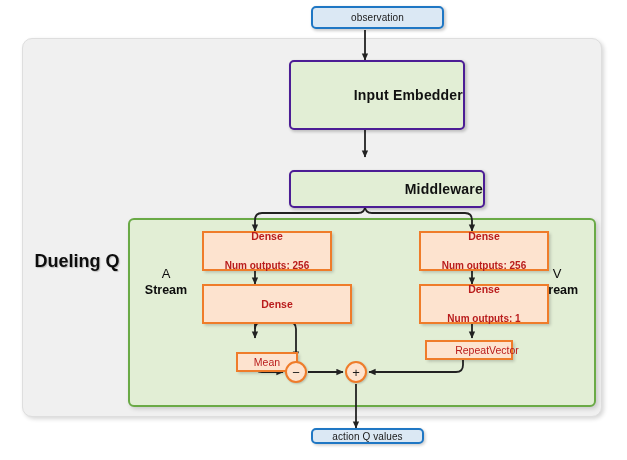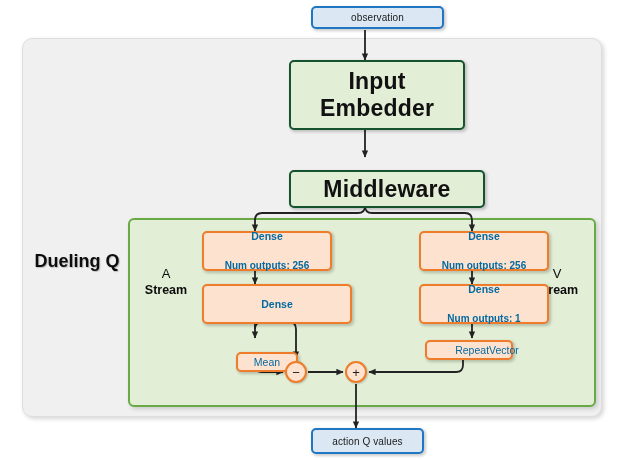--- a/index.html
+++ b/index.html
@@ -80,34 +80,35 @@
     border: 2px solid #1f77c4;
     border-radius: 5px;
     font-size: 10px;
     color: #1a1a1a;
     letter-spacing: 0.1px;
   }
 
   
   .green-node {
     background: #e2eed5;
-    border: 2px solid #14532d;
+    border: 2px solid #4c1d95;
     border-radius: 5px;
-    font-size: 23px;
+    font-size: 14px;
     font-weight: bold;
     color: #111111;
     letter-spacing: 0.2px;
+    align-items: flex-end;
   }
 
   
   .orange-node {
     background: #fde3cf;
     border: 2px solid #ef7c2a;
-    border-radius: 5px;
-    color: #0369a1;
+    border-radius: 0;
+    color: #b91c1c;
     gap: 16px;
   }
   .orange-node .ln-title {
     font-size: 10.5px;
     font-weight: bold;
     line-height: 13px;
   }
   .orange-node .ln-sub {
     font-size: 10px;
     font-weight: bold;
@@ -259,17 +260,17 @@
   </div>
 
   <div class="op-node" style="left:285px; top:361px;">
     <span>−</span>
   </div>
 
   <div class="op-node" style="left:345px; top:361px;">
     <span>+</span>
   </div>
 
-  <div class="node io-node" style="left:299px; top:428px; width:113px; height:26px;">
+  <div class="node io-node" style="left:299px; top:428px; width:113px; height:16px;">
     <span>action Q values</span>
   </div>
 
 </div>
 
 </body></html>

